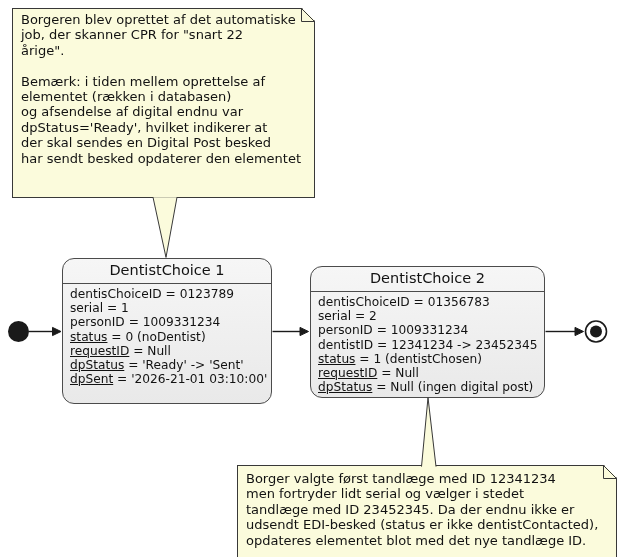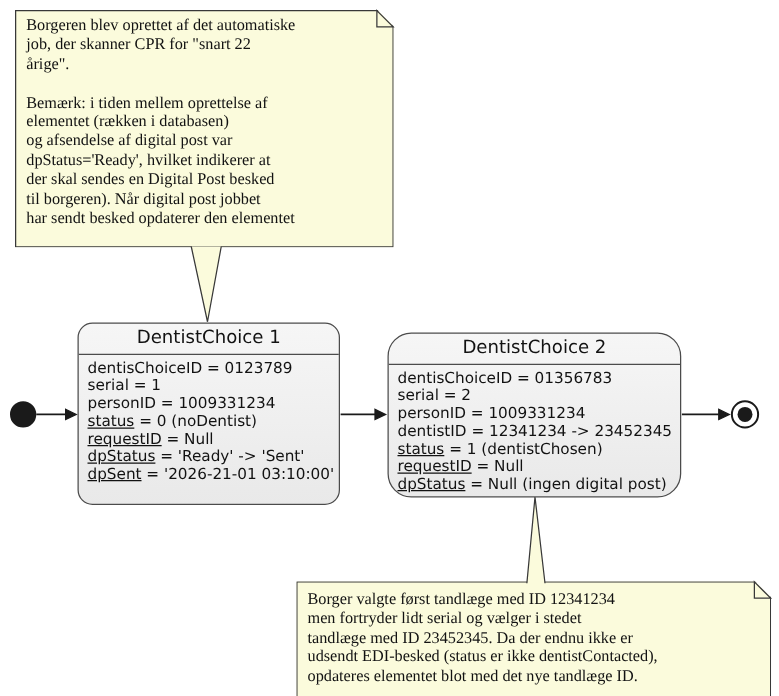--- a/index.html
+++ b/index.html
@@ -24,21 +24,21 @@
   .note {
     position: absolute;
     background: var(--note-bg);
     border: 1px solid var(--note-border);
     clip-path: polygon(0 0, calc(100% - 13px) 0, 100% 13px, 100% 100%, 0 100%);
     font-size: 13px;
     line-height: 15.4px;
     padding: 3px 8px;
     white-space: nowrap;
   }
-  .note .line { white-space: nowrap; font-family: Liberation Serif, serif; }
+  .note .line { white-space: nowrap; }
 
   
   .state {
     position: absolute;
     background: linear-gradient(180deg, var(--state-bg-top), var(--state-bg-bottom));
     border: 1.5px solid var(--state-border);
     border-radius: 12px;
   }
   .state-title {
     text-align: center;
@@ -72,24 +72,23 @@
 
 <div class="canvas">
 
   <div class="note" style="left:12px; top:8px; width:303px; height:190px;">
       <div class="line">Borgeren blev oprettet af det automatiske</div>
       <div class="line">job, der skanner CPR for "snart 22</div>
       <div class="line">årige".</div>
       <div class="line">&nbsp;</div>
       <div class="line">Bemærk: i tiden mellem oprettelse af</div>
       <div class="line">elementet (rækken i databasen)</div>
-      <div class="line">og afsendelse af digital post var</div>
+      <div class="line">og afsendelse af digital endnu var</div>
       <div class="line">dpStatus='Ready', hvilket indikerer at</div>
       <div class="line">der skal sendes en Digital Post besked</div>
-      <div class="line">til borgeren). Når digital post jobbet</div>
       <div class="line">har sendt besked opdaterer den elementet</div>
     </div>
 
   <div class="note" style="left:237px; top:465px; width:380px; height:108px; padding-top:5px;">
       <div class="line">Borger valgte først tandlæge med ID 12341234</div>
       <div class="line">men fortryder lidt serial og vælger i stedet</div>
       <div class="line">tandlæge med ID 23452345. Da der endnu ikke er</div>
       <div class="line">udsendt EDI-besked (status er ikke dentistContacted),</div>
       <div class="line">opdateres elementet blot med det nye tandlæge ID.</div>
     </div>
@@ -100,21 +99,21 @@
         <div class="attr-row"><span class="attr-name">dentisChoiceID</span><span> = 0123789</span></div>
         <div class="attr-row"><span class="attr-name">serial</span><span> = 1</span></div>
         <div class="attr-row"><span class="attr-name">personID</span><span> = 1009331234</span></div>
         <div class="attr-row"><span class="attr-name u">status</span><span> = 0 (noDentist)</span></div>
         <div class="attr-row"><span class="attr-name u">requestID</span><span> = Null</span></div>
         <div class="attr-row"><span class="attr-name u">dpStatus</span><span> = 'Ready' -&gt; 'Sent'</span></div>
         <div class="attr-row"><span class="attr-name u">dpSent</span><span> = '2026-21-01 03:10:00'</span></div>
       </div>
   </div>
 
-  <div class="state" style="left:310px; top:266px; width:235px; height:132px;border-radius:19px;">
+  <div class="state" style="left:310px; top:266px; width:235px; height:132px;">
     <div class="state-title">DentistChoice 2</div>
     <div class="state-attrs">
         <div class="attr-row"><span class="attr-name">dentisChoiceID</span><span> = 01356783</span></div>
         <div class="attr-row"><span class="attr-name">serial</span><span> = 2</span></div>
         <div class="attr-row"><span class="attr-name">personID</span><span> = 1009331234</span></div>
         <div class="attr-row"><span class="attr-name">dentistID</span><span> = 12341234 -&gt; 23452345</span></div>
         <div class="attr-row"><span class="attr-name u">status</span><span> = 1 (dentistChosen)</span></div>
         <div class="attr-row"><span class="attr-name u">requestID</span><span> = Null</span></div>
         <div class="attr-row"><span class="attr-name u">dpStatus</span><span> = Null (ingen digital post)</span></div>
       </div>

